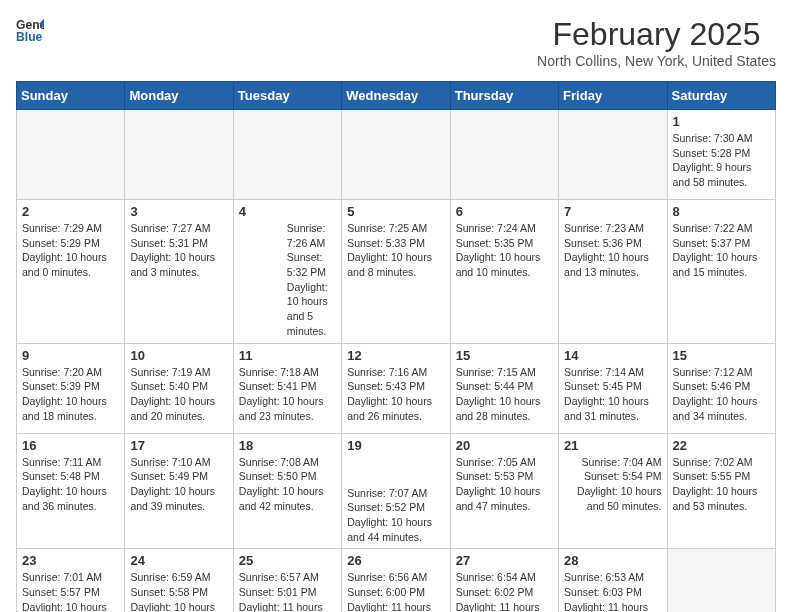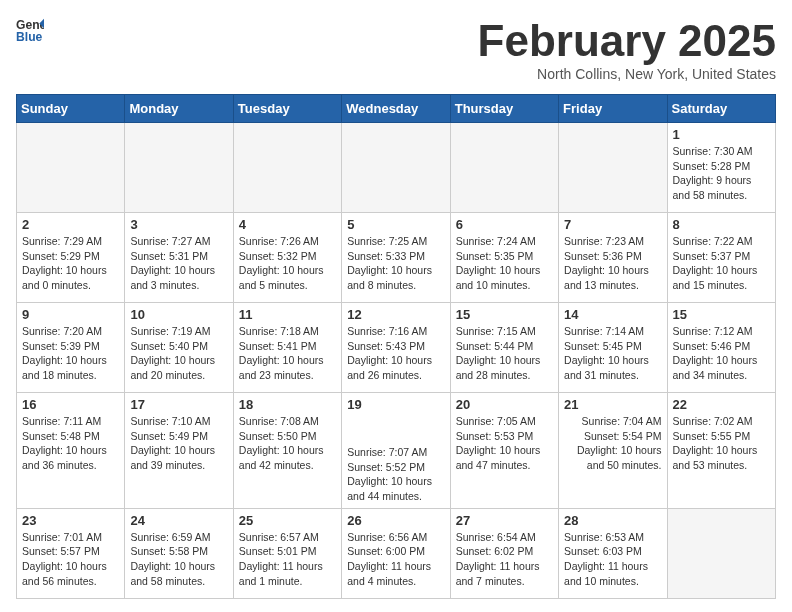--- a/index.html
+++ b/index.html
@@ -22,23 +22,23 @@
     }
     .logo-icon {
       width: 28px;
       height: 28px;
       margin-right: 2px;
     }
     .title-block {
       text-align: right;
     }
     .calendar-title {
-      font-size: 44px;
+      font-size: 32px;
       color: #333;
-      font-weight: bold;
+      font-weight: normal;
       text-align: center;
     }
     .calendar-subtitle {
       font-size: 14px;
       color: #555;
     }
     table {
       width: 100%;
       border-collapse: collapse;
       table-layout: fixed;
@@ -130,21 +130,21 @@
         </td>
         <td>
           <div class="day-num">3</div>
           <div class="day-info" style="white-space: pre-line;">Sunrise: 7:27 AM
 Sunset: 5:31 PM
 Daylight: 10 hours
 and 3 minutes.</div>
         </td>
         <td>
           <div class="day-num">4</div>
-          <div class="day-info" style="white-space: pre-line;">Sunrise: 7:26 AM
+          <div class="day-info" style="white-space: pre-line; margin-left: 48px;">Sunrise: 7:26 AM
 Sunset: 5:32 PM
 Daylight: 10 hours
 and 5 minutes.</div>
         </td>
         <td>
           <div class="day-num">5</div>
           <div class="day-info" style="white-space: pre-line;">Sunrise: 7:25 AM
 Sunset: 5:33 PM
 Daylight: 10 hours
 and 8 minutes.</div>

